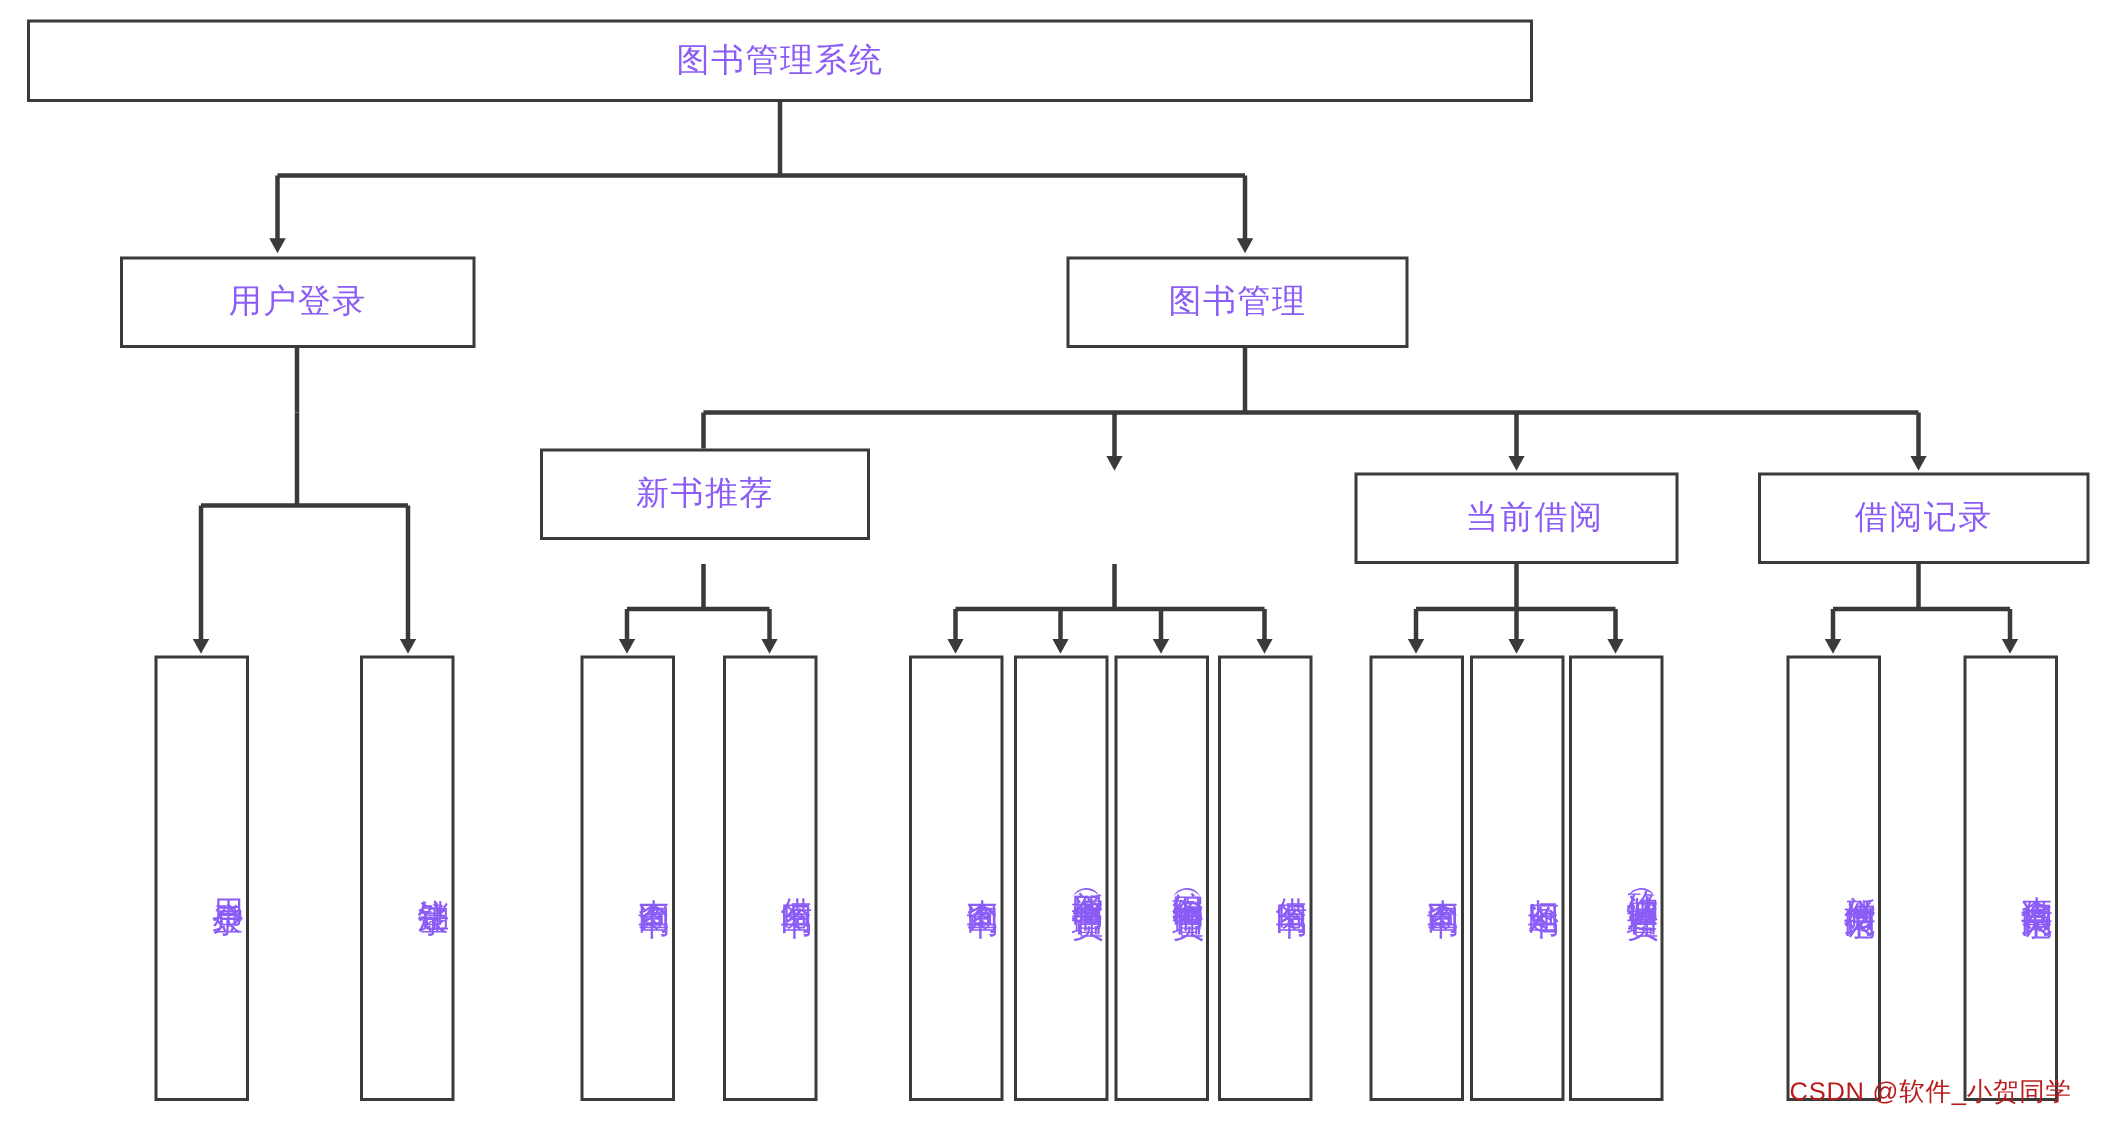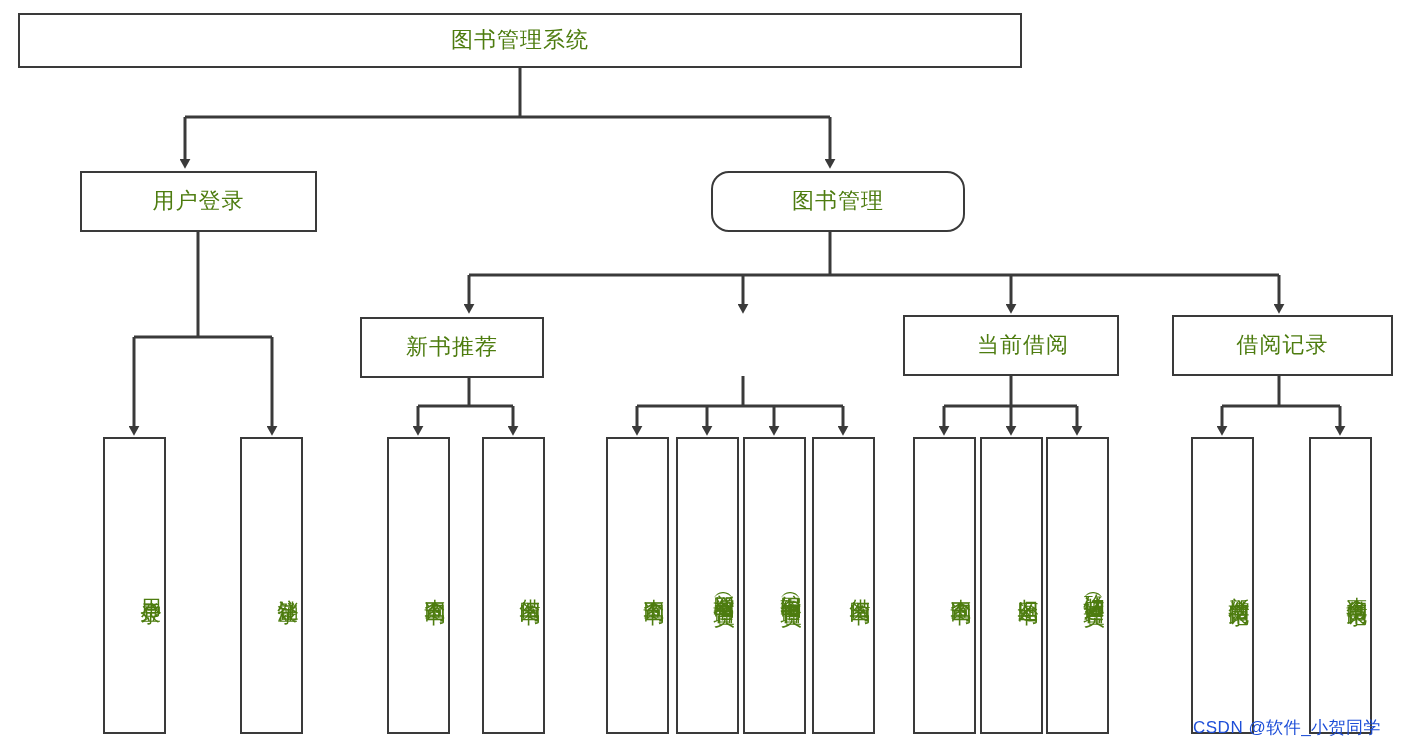--- a/index.html
+++ b/index.html
@@ -26,21 +26,21 @@
     pointer-events: none;
   }
   .node {
     position: absolute;
     box-sizing: border-box;
     border: 2.5px solid #3a3a3a;
     background: #ffffff;
     display: flex;
     align-items: center;
     justify-content: center;
-    color: #4d7c0f;
+    color: #8b5cf6;
   }
   .node.horiz {
     font-size: 22px;
     letter-spacing: 1px;
     line-height: 1.2;
   }
   .node.vert {
     writing-mode: vertical-rl;
     text-orientation: upright;
     font-size: 21px;
@@ -52,21 +52,21 @@
     justify-content: center;
   }
   .node.vert > span {
     writing-mode: vertical-rl;
     text-orientation: upright;
     display: block;
   }
   .watermark {
     position: absolute;
     font-size: 17px;
-    color: #1d4ed8;
+    color: #b91c1c;
     white-space: nowrap;
     letter-spacing: 0.5px;
   }
 </style>
 </head>
 <body>
 
 <div id="canvas">
 
   <svg id="edges" viewBox="0 0 1405 747">
@@ -120,25 +120,25 @@
     </g>
   </svg>
 
   <div class="node horiz" style="left:18px; top:13px; width:1004px; height:55px;">
     <span>图书管理系统</span>
   </div>
 
   <div class="node horiz" style="left:80px; top:171px; width:237px; height:61px;">
     <span>用户登录</span>
   </div>
-  <div class="node horiz" style="left:711px; top:171px; width:254px; height:61px;border-radius:18px;">
+  <div class="node horiz" style="left:711px; top:171px; width:228px; height:61px;">
     <span>图书管理</span>
   </div>
 
-  <div class="node horiz" style="left:360px; top:317px; width:184px; height:61px;">
+  <div class="node horiz" style="left:360px; top:299px; width:220px; height:61px;">
     <span>新书推荐</span>
   </div>
   <div class="node horiz" style="left:903px; top:315px; width:216px; height:61px;padding-left:24px;">
     <span>当前借阅</span>
   </div>
   <div class="node horiz" style="left:1172px; top:315px; width:221px; height:61px;">
     <span>借阅记录</span>
   </div>
 
   <div class="node vert" style="left:103px; top:437px; width:63px; height:297px;">

